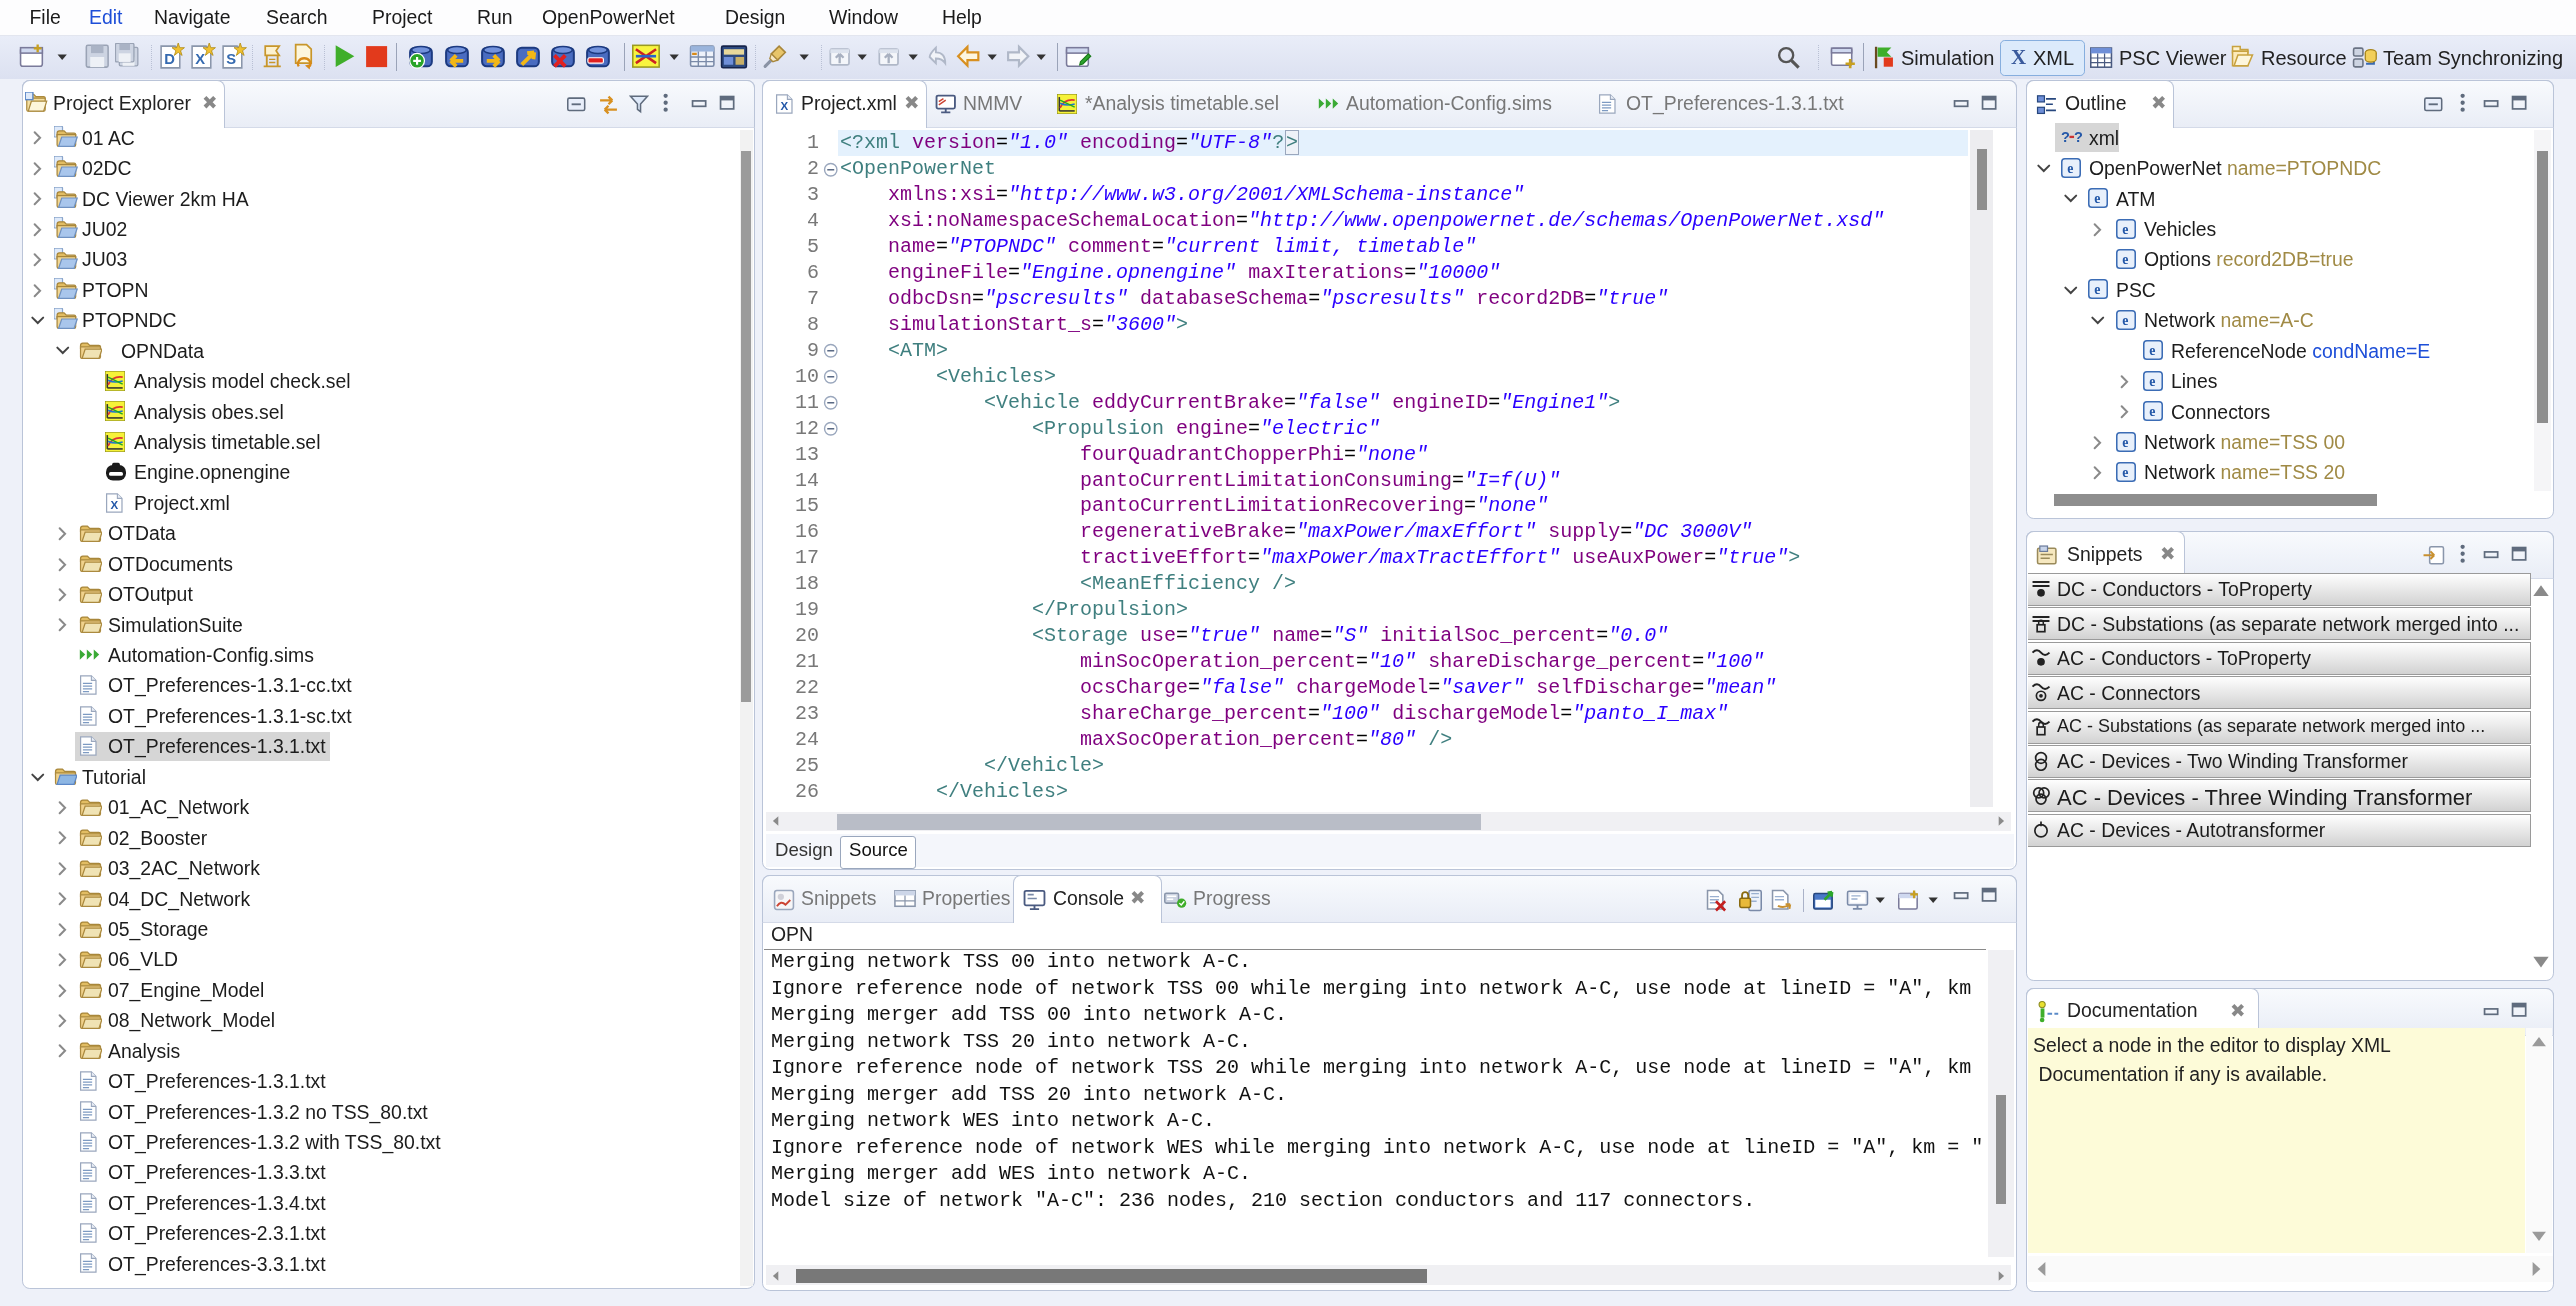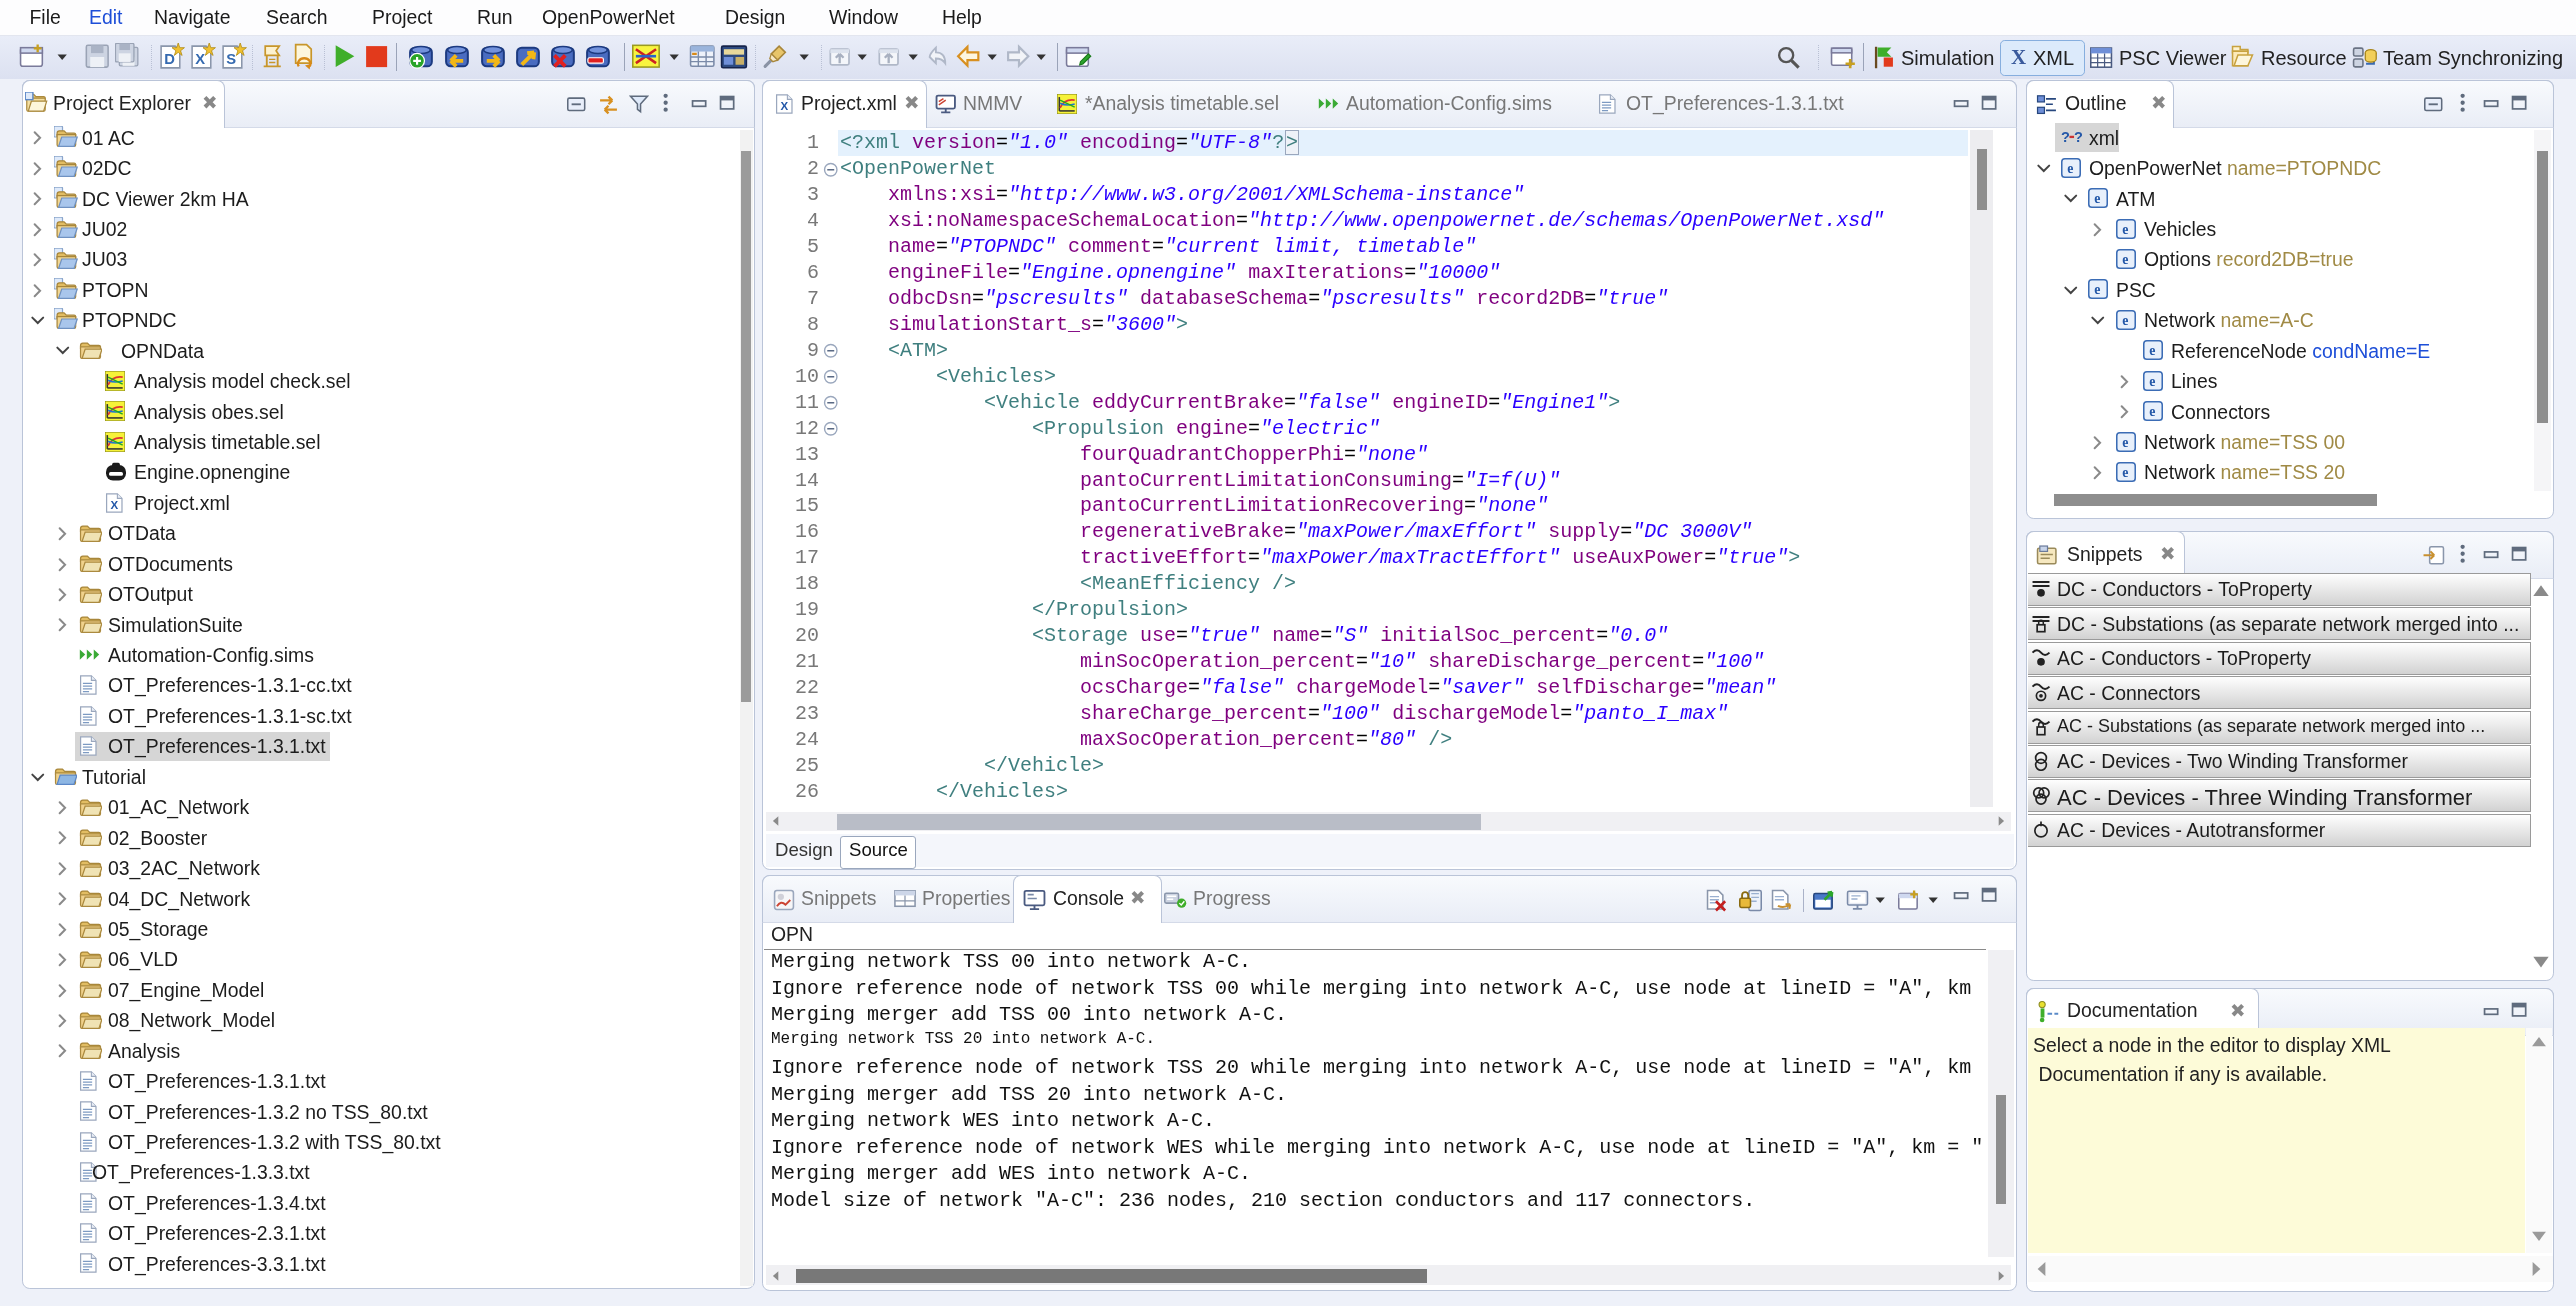--- a/index.html
+++ b/index.html
@@ -540,21 +540,21 @@
     <path d="M2 1 L16 1 L22 7 L22 25 L2 25 Z" fill="#fff" stroke="#9aa7bd" stroke-width="1.6"></path>
 <path d="M16 1 L16 7 L22 7" fill="#e8edf5" stroke="#9aa7bd" stroke-width="1.4"></path>
 <path d="M5 11 L17 11 M5 14.5 L17 14.5 M5 18 L17 18 M5 21.5 L13 21.5" stroke="#7d9ac2" stroke-width="1.6"></path>
   </svg>
 <div class="trow" style="left:108px;top:1127px">OT_Preferences-1.3.2 with TSS_80.txt</div>
 <svg style="position:absolute;left:79px;top:1162px" width="18.6" height="20" viewBox="0 0 24 26">
     <path d="M2 1 L16 1 L22 7 L22 25 L2 25 Z" fill="#fff" stroke="#9aa7bd" stroke-width="1.6"></path>
 <path d="M16 1 L16 7 L22 7" fill="#e8edf5" stroke="#9aa7bd" stroke-width="1.4"></path>
 <path d="M5 11 L17 11 M5 14.5 L17 14.5 M5 18 L17 18 M5 21.5 L13 21.5" stroke="#7d9ac2" stroke-width="1.6"></path>
   </svg>
-<div class="trow" style="left:92px;top:1157px">OT_Preferences-1.3.3.txt</div>
+<div class="trow" style="left:108px;top:1157px">OT_Preferences-1.3.3.txt</div>
 <svg style="position:absolute;left:79px;top:1193px" width="18.6" height="20" viewBox="0 0 24 26">
     <path d="M2 1 L16 1 L22 7 L22 25 L2 25 Z" fill="#fff" stroke="#9aa7bd" stroke-width="1.6"></path>
 <path d="M16 1 L16 7 L22 7" fill="#e8edf5" stroke="#9aa7bd" stroke-width="1.4"></path>
 <path d="M5 11 L17 11 M5 14.5 L17 14.5 M5 18 L17 18 M5 21.5 L13 21.5" stroke="#7d9ac2" stroke-width="1.6"></path>
   </svg>
 <div class="trow" style="left:108px;top:1188px">OT_Preferences-1.3.4.txt</div>
 <svg style="position:absolute;left:79px;top:1223px" width="18.6" height="20" viewBox="0 0 24 26">
     <path d="M2 1 L16 1 L22 7 L22 25 L2 25 Z" fill="#fff" stroke="#9aa7bd" stroke-width="1.6"></path>
 <path d="M16 1 L16 7 L22 7" fill="#e8edf5" stroke="#9aa7bd" stroke-width="1.4"></path>
 <path d="M5 11 L17 11 M5 14.5 L17 14.5 M5 18 L17 18 M5 21.5 L13 21.5" stroke="#7d9ac2" stroke-width="1.6"></path>
@@ -774,21 +774,21 @@
 <svg style="position:absolute;left:1981px;top:887px" width="17" height="17" viewBox="0 0 22 22">
     <rect x="2" y="2" width="17" height="16" fill="none" stroke="#5f6b7d" stroke-width="2.2"></rect>
     <rect x="2" y="2" width="17" height="5" fill="#5f6b7d"></rect>
   </svg>
 <div class="abs" style="left:771px;top:923px;font-size:19.4px;color:#222">OPN</div>
 <div class="abs" style="left:764px;top:949px;width:1222px;height:0;border-top:1.6px solid #8a8a8a"></div>
 <div class="abs" style="left:771px;top:950px;width:1213px;height:270px;overflow:hidden">
     <div class="mono" style="position:absolute;left:0;top:0px;font-size:20px;color:#111">Merging network TSS 00 into network A-C.</div>
     <div class="mono" style="position:absolute;left:0;top:26.6px;font-size:20px;color:#111">Ignore reference node of network TSS 00 while merging into network A-C, use node at lineID = "A", km = </div>
     <div class="mono" style="position:absolute;left:0;top:53px;font-size:20px;color:#111">Merging merger add TSS 00 into network A-C.</div>
-    <div class="mono" style="position:absolute;left:0;top:80px;font-size:16px;color:#111">Merging network TSS 20 into network A-C.</div>
+    <div class="mono" style="position:absolute;left:0;top:80px;font-size:20px;color:#111">Merging network TSS 20 into network A-C.</div>
     <div class="mono" style="position:absolute;left:0;top:106px;font-size:20px;color:#111">Ignore reference node of network TSS 20 while merging into network A-C, use node at lineID = "A", km = </div>
     <div class="mono" style="position:absolute;left:0;top:133px;font-size:20px;color:#111">Merging merger add TSS 20 into network A-C.</div>
     <div class="mono" style="position:absolute;left:0;top:159px;font-size:20px;color:#111">Merging network WES into network A-C.</div>
     <div class="mono" style="position:absolute;left:0;top:186px;font-size:20px;color:#111">Ignore reference node of network WES while merging into network A-C, use node at lineID = "A", km = "6</div>
     <div class="mono" style="position:absolute;left:0;top:212px;font-size:20px;color:#111">Merging merger add WES into network A-C.</div>
     <div class="mono" style="position:absolute;left:0;top:239px;font-size:20px;color:#111">Model size of network "A-C": 236 nodes, 210 section conductors and 117 connectors.</div>
   </div>
 <div class="abs" style="left:1988px;top:950px;width:26.4px;height:307px;background:#f0f0f3"></div>
 <div class="abs" style="left:1996px;top:1095px;width:10px;height:109px;background:#8e8e8e"></div>
 <div class="abs" style="left:766px;top:1265px;width:1245px;height:20px;background:#f0f0f3"></div>

